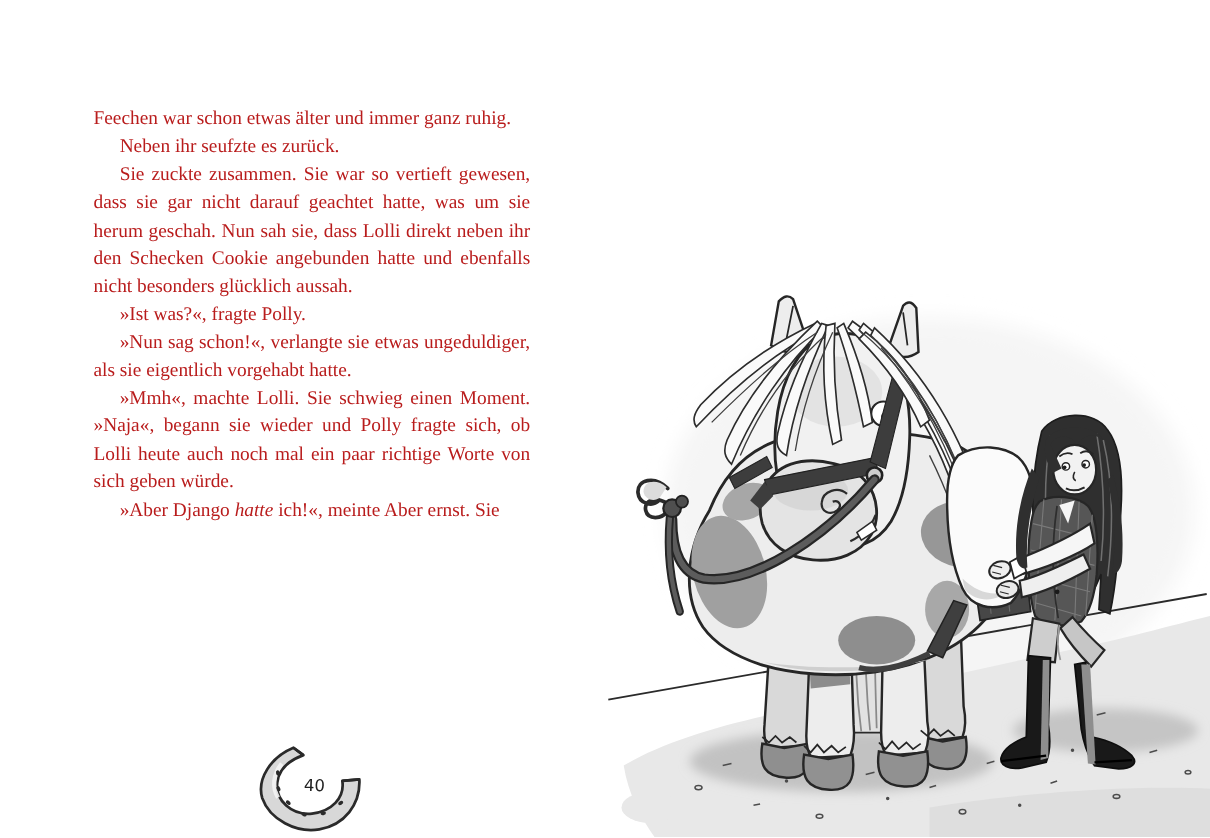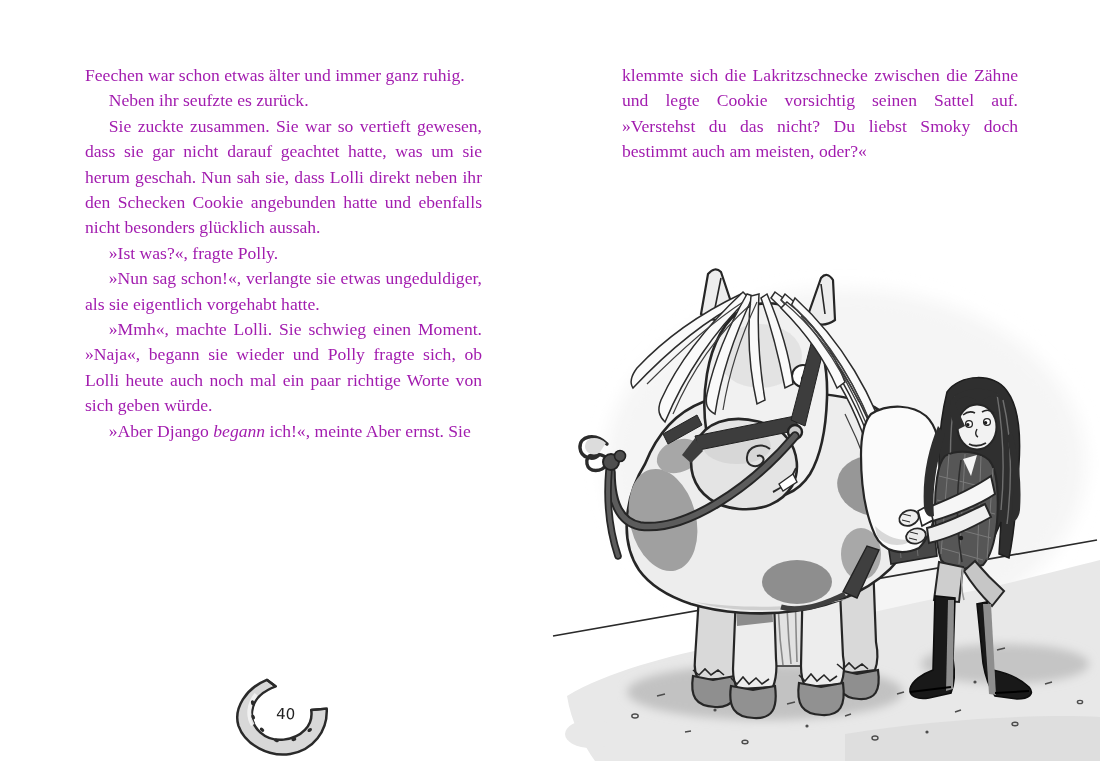--- a/index.html
+++ b/index.html
@@ -3,22 +3,23 @@
 <meta charset="utf-8">
 <style>
   html,body{margin:0;padding:0;background:#ffffff;}
   .canvas{
     position:relative;width:1100px;height:762px;background:#ffffff;
     overflow:hidden;
     font-family:"Liberation Serif","DejaVu Serif",serif;
   }
   .text-col{
     position:absolute;width:397px;
-    font-size:17.6px;line-height:25.4px;color:#a21caf;
+    font-size:17.6px;line-height:25.4px;color:#b91c1c;
     text-align:justify;
+    margin-top:32px;
   }
   .text-col p{margin:0;text-indent:1.35em;}
   .text-col p.flush{text-indent:0;}
   .col-left{left:85px;top:63px;}
   .col-right{left:622px;top:63px;width:396px;}
   em.spoken{font-style:italic;}
   .illustration{position:absolute;left:545px;top:263px;width:555px;height:499px;}
   .pagemark{position:absolute;left:224px;top:668px;width:128px;height:94px;}
   svg{display:block;width:100%;height:100%;}
   .shoe-num{
@@ -32,26 +33,25 @@
 <div class="canvas">
 
   <div class="text-col col-left">
     <p class="flush">Feechen war schon etwas älter und immer ganz ruhig.</p>
     <p>Neben ihr seufzte es zurück.</p>
     <p>Sie zuckte zusammen. Sie war so vertieft gewesen, dass sie gar nicht darauf geachtet hatte, was um sie herum geschah. Nun sah sie, dass Lolli direkt neben ihr den Schecken Cookie angebunden hatte und ebenfalls nicht besonders glücklich aussah.</p>
     <p>»Ist was?«, fragte Polly.</p>
     <p>»Nun sag schon!«, verlangte sie etwas ungeduldiger, als sie eigentlich vorgehabt hatte.</p>
     <p>»Mmh«, machte Lolli. Sie schwieg einen Moment. »Naja«, begann sie wieder und Polly fragte sich, ob Lolli heute auch noch mal ein paar richtige Worte von sich geben würde.</p>
     <p>
-      <span>»Aber Django </span><em class="spoken">begann</em><span> ich!«, meinte Aber ernst. Sie</span>
+      <span>»Aber Django </span><em class="spoken">hatte</em><span> ich!«, meinte Aber ernst. Sie</span>
     </p>
   </div>
 
   <div class="text-col col-right">
-    <p class="flush">klemmte sich die Lakritzschnecke zwischen die Zähne und legte Cookie vorsichtig seinen Sattel auf. »Verstehst du das nicht? Du liebst Smoky doch bestimmt auch am meisten, oder?«</p>
   </div>
 
   <div class="pagemark">
     <svg viewBox="0 0 128 94">
       <g transform="rotate(10 64 47)">
         <path d="M37,16 C18,28 9,50 17,66 C27,84 53,92 73,85 C95,77 106,56 101,34
                  L86,38 C91,53 81,67 64,72 C46,77 29,66 28,50 C27,38 35,28 47,21 Z" fill="#d8d8d8" stroke="#2a2a2a" stroke-width="2.5" stroke-linejoin="round"></path>
         <path d="M37,16 L47,21 M101,34 L86,38" stroke="#2a2a2a" stroke-width="2.5"></path>
         <path d="M29,32 C23,43 24,55 31,63" fill="none" stroke="#f4f4f4" stroke-width="4" opacity="0.9"></path>
         <g fill="#2b2b2b">

